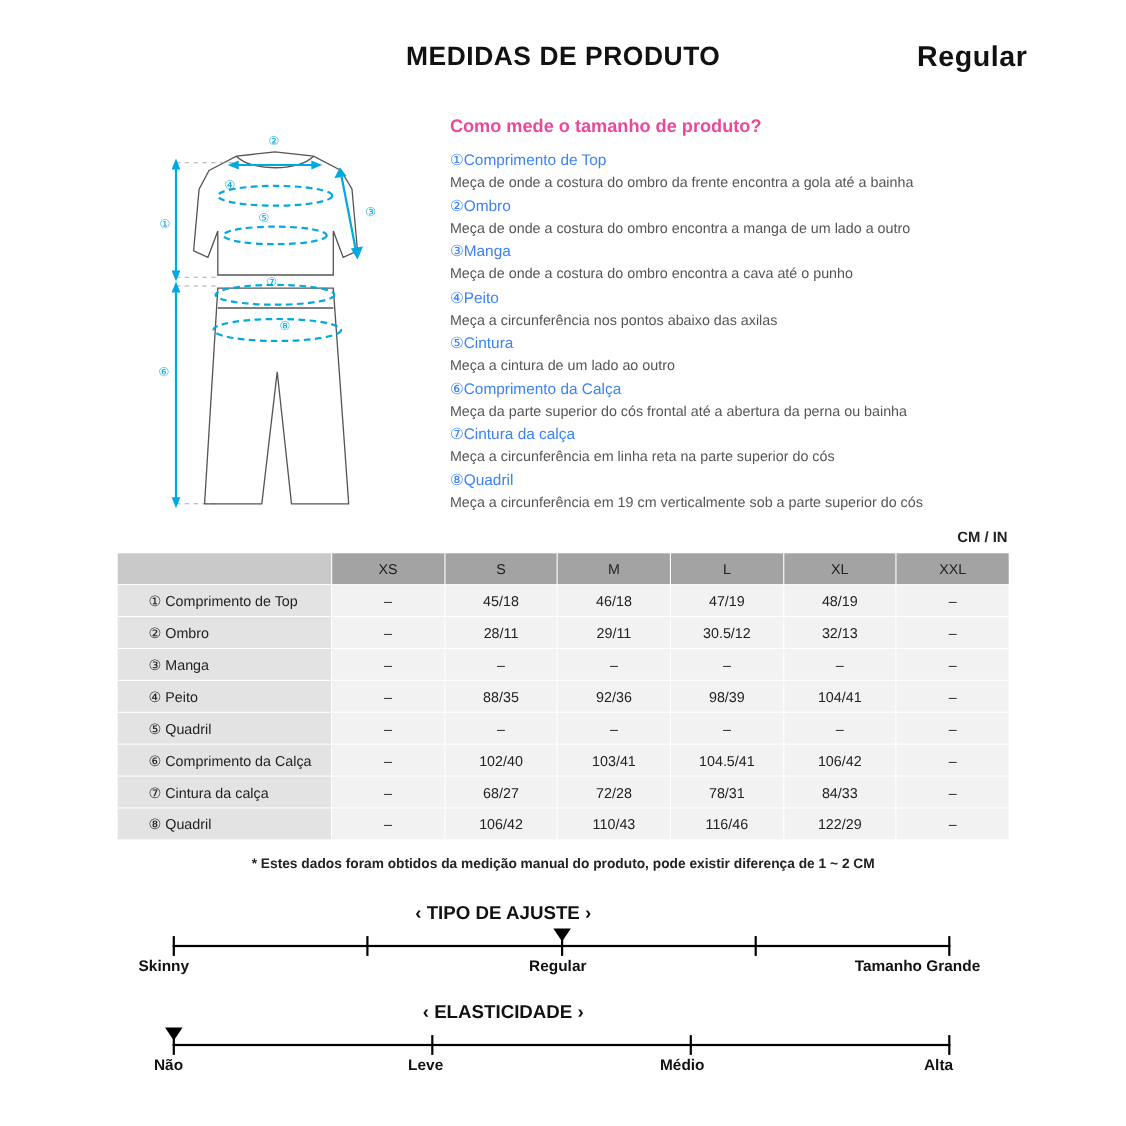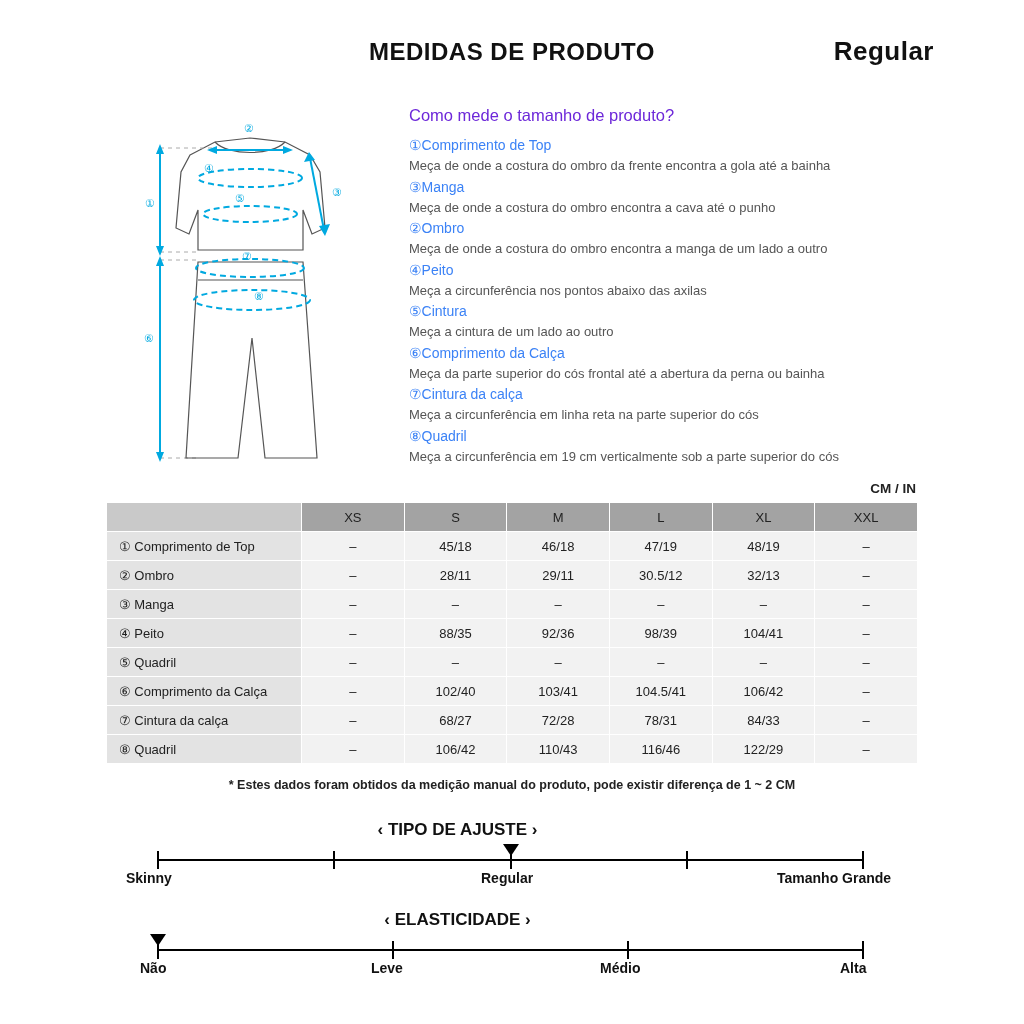--- a/index.html
+++ b/index.html
@@ -60,22 +60,22 @@
   
   .instructions {
     position: absolute;
     left: 409px;
     top: 106px;
     width: 560px;
   }
   .instructions h2 {
     margin: 0 0 12px 0;
     font-size: 16.5px;
-    font-weight: normal;
-    color: #6d28d9;
+    font-weight: bold;
+    color: #ec4899;
   }
   .instructions .item-title {
     font-size: 14px;
     color: #3b82f6;
     margin-top: 3px;
   }
   .instructions .item-desc {
     font-size: 13px;
     color: #555555;
     margin-top: 4px;
@@ -110,21 +110,21 @@
     height: 28px;
     font-size: 13px;
     font-weight: normal;
     color: #222222;
     background: #efefef;
     text-align: center;
     padding: 0;
   }
   table.size-table th.col-label, table.size-table td.row-label {
     text-align: left;
-    padding-left: 12px;
+    padding-left: 28px;
     width: 194px;
   }
   table.size-table thead th {
     background: #a3a3a3;
     font-weight: normal;
   }
   table.size-table thead th.col-label { background: #c9c9c9; }
   table.size-table tbody tr td.row-label { background: #e3e3e3; }
   table.size-table tbody tr td.val { background: #f2f2f2; }
 
@@ -258,26 +258,26 @@
   </div>
 
   <div class="instructions">
     <h2>Como mede o tamanho de produto?</h2>
 
     <div>
       <div class="item-title">①Comprimento de Top</div>
       <div class="item-desc">Meça de onde a costura do ombro da frente encontra a gola até a bainha</div>
     </div>
     <div>
+      <div class="item-title">②Ombro</div>
+      <div class="item-desc">Meça de onde a costura do ombro encontra a manga de um lado a outro</div>
+    </div>
+    <div>
       <div class="item-title">③Manga</div>
       <div class="item-desc">Meça de onde a costura do ombro encontra a cava até o punho</div>
-    </div>
-    <div>
-      <div class="item-title">②Ombro</div>
-      <div class="item-desc">Meça de onde a costura do ombro encontra a manga de um lado a outro</div>
     </div>
     <div>
       <div class="item-title">④Peito</div>
       <div class="item-desc">Meça a circunferência nos pontos abaixo das axilas</div>
     </div>
     <div>
       <div class="item-title">⑤Cintura</div>
       <div class="item-desc">Meça a cintura de um lado ao outro</div>
     </div>
     <div>

